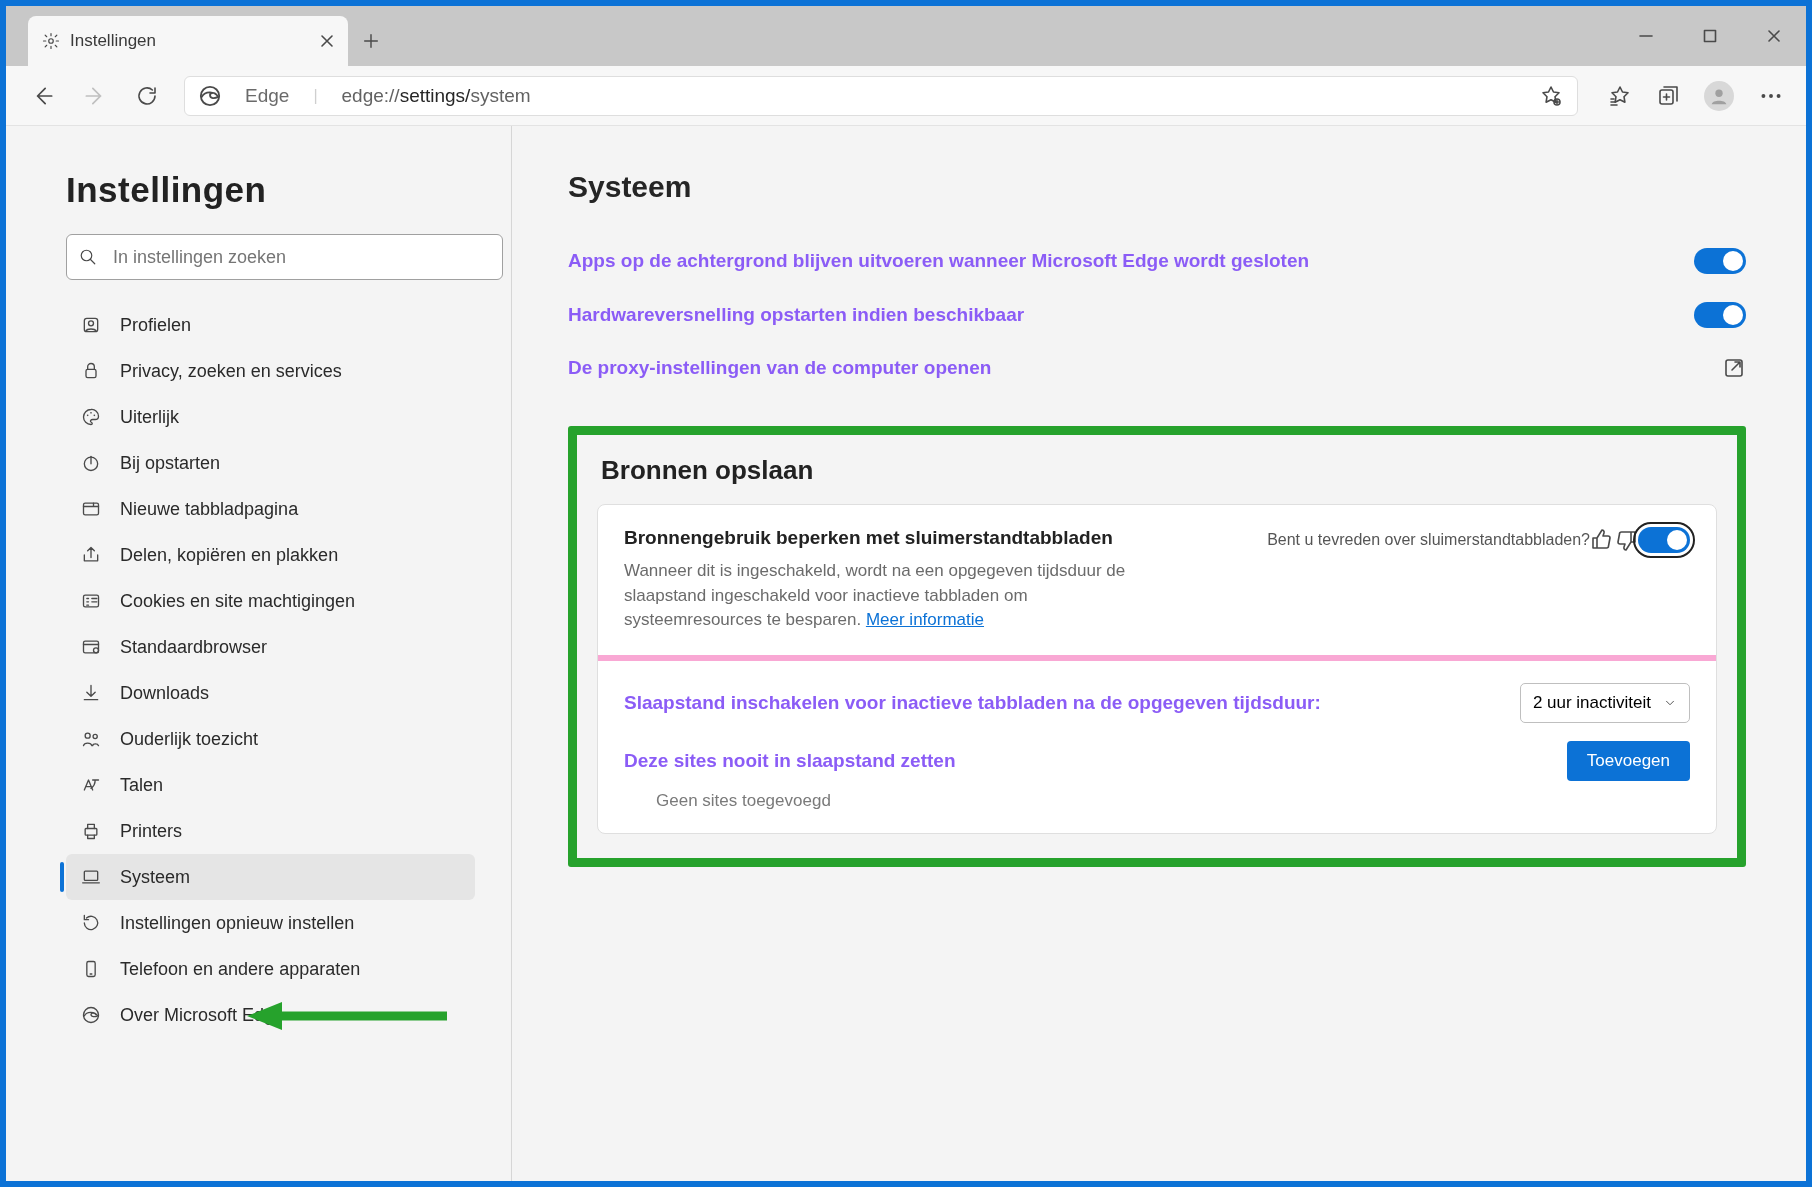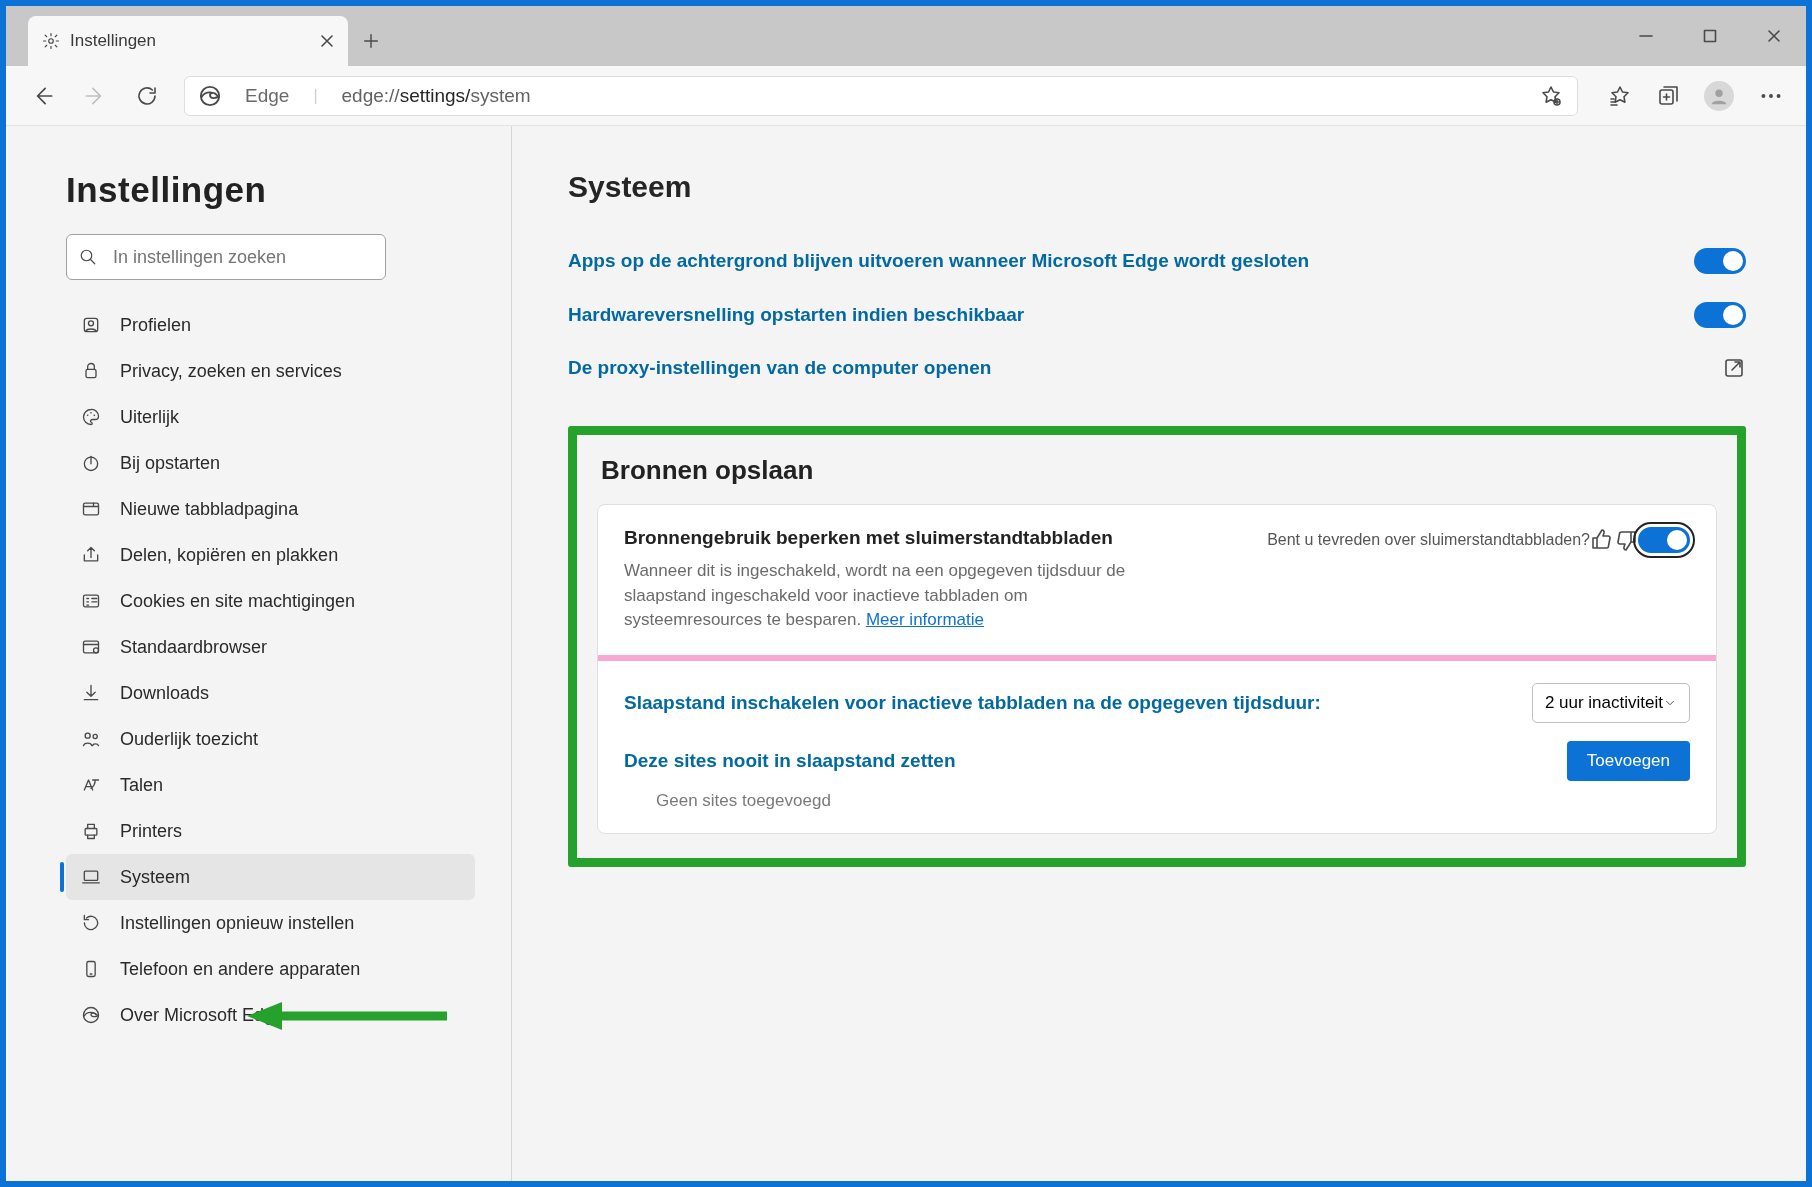--- a/index.html
+++ b/index.html
@@ -30,53 +30,53 @@
   .urlbar .addr .seg { color: #262626; }
   .urlbar .tools { margin-left: auto; display: flex; align-items: center; gap: 8px; }
   .rightactions { display: flex; align-items: center; gap: 24px; margin-left: 8px; }
   .avatar { width: 30px; height: 30px; border-radius: 50%; background: #d8d8d8; display:flex; align-items:center; justify-content:center; }
   .dots { cursor: pointer; }
 
   
   .content { flex: 1; background: #f4f4f4; display: flex; position: relative; }
   .sidebar { width: 506px; border-right: 1px solid #d6d6d6; padding: 28px 36px 40px 60px; }
   .sidebar h1 { font-size: 35px; font-weight: 700; margin: 16px 0 24px; letter-spacing: .5px; color:#222; }
-  .search { width: 320px; height: 46px; border: 1px solid #a0a0a0; border-radius: 6px; display: flex; align-items: center; padding: 0 12px; background: #fff; gap: 14px; margin-bottom: 22px; }
+  .search { width: 437px; height: 46px; border: 1px solid #a0a0a0; border-radius: 6px; display: flex; align-items: center; padding: 0 12px; background: #fff; gap: 14px; margin-bottom: 22px; }
   .search input { border: none; outline: none; font-size: 18px; flex: 1; background: transparent; }
   .nav { list-style: none; margin: 0; padding: 0; }
   .nav li { display: flex; align-items: center; height: 46px; border-radius: 6px; padding: 0 14px; gap: 18px; cursor: pointer; color: #2a2a2a; font-size: 18px; }
   .nav li .ic { width: 22px; height: 22px; display:flex; align-items:center; justify-content:center; }
   .nav li.active { background: #e5e5e5; position: relative; }
   .nav li.active::before { content:""; position:absolute; left:-6px; top:8px; width:4px; height:30px; background:#0c72d6; border-radius:3px; }
   .arrow-annot { position: absolute; left: 236px; top: 870px; pointer-events: none; }
 
   .main { flex: 1; padding: 40px 60px 40px 56px; overflow: auto; }
   .main h2 { font-size: 30px; font-weight: 700; margin: 4px 0 30px; color:#252525; }
   .row { display: flex; align-items: center; justify-content: space-between; padding: 14px 0; }
-  .row .label { font-size: 19px; font-weight: 600; color:#0369a1; }
+  .row .label { font-size: 19px; font-weight: 600; color:#8b5cf6; }
   .open-ext { width: 24px; height: 24px; }
 
   .toggle { width: 52px; height: 26px; border-radius: 14px; background: #0c72d6; position: relative; cursor: pointer; }
   .toggle::after { content:""; position:absolute; right:3px; top:3px; width:20px; height:20px; border-radius:50%; background:#fff; }
   .toggle.ring { outline: 2px solid #222; outline-offset: 3px; }
 
   .highlight-box { border: 9px solid #26a22c; border-radius: 3px; margin-top: 32px; padding: 20px 20px 24px; }
   .highlight-box h3 { font-size: 26px; font-weight: 700; margin: 0 0 18px 4px; color:#222; }
   .card { background: #ffffff; border: 1px solid #dfdfdf; border-radius: 8px; }
   .card .sec { padding: 22px 26px; }
   .card .sec + .sec { border-top: 6px solid #f9a8d4; }
   .sec-top { display:flex; gap: 20px; align-items: flex-start; }
   .sec-top .left { flex: 0 0 540px; }
   .sec-top .left .title { font-weight: 700; font-size: 19px; color:#222; }
   .sec-top .left .desc { margin-top: 10px; color:#6b6b6b; font-size: 17px; line-height: 1.45; max-width: 520px; }
   .sec-top .left .desc a { color: #0c72d6; text-decoration: underline; cursor:pointer; }
   .sec-top .right { margin-left: auto; display:flex; align-items:center; gap: 0; }
   .feedback-label { color:#555; font-size: 16px; }
 
-  .dropdown { height: 40px; border: 1px solid #bfbfbf; border-radius: 5px; background:#fff; display:flex; align-items:center; padding: 0 12px; cursor:pointer; font-size: 17px; }
+  .dropdown { height: 40px; border: 1px solid #bfbfbf; border-radius: 5px; background:#fff; display:flex; align-items:center; padding: 0 12px; gap: 12px; cursor:pointer; font-size: 17px; }
   .btn-primary { background:#0c72d6; color:#fff; border:none; border-radius:4px; height: 40px; padding: 0 20px; font-size: 17px; cursor:pointer; }
   .empty { color:#7a7a7a; font-size: 17px; padding: 10px 0 0 32px; }
 
   svg { display:block; }
   .stroke { stroke:#4a4a4a; stroke-width:1.6; fill:none; stroke-linecap:round; stroke-linejoin:round; }
 </style>
 </head>
 <body>
 
 <div class="window">

